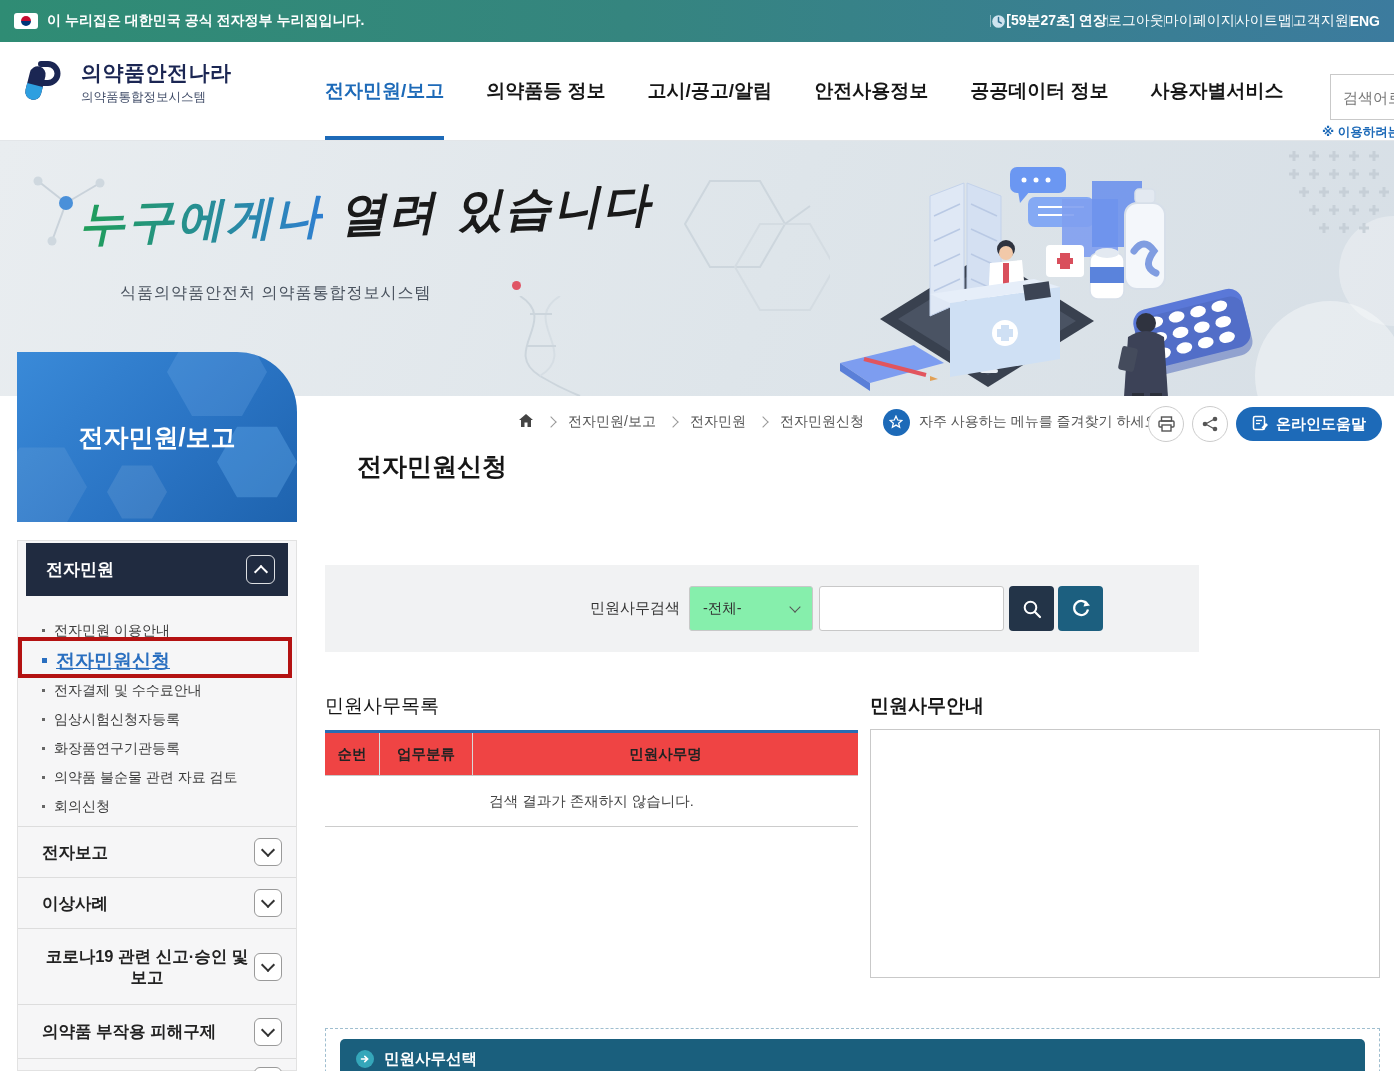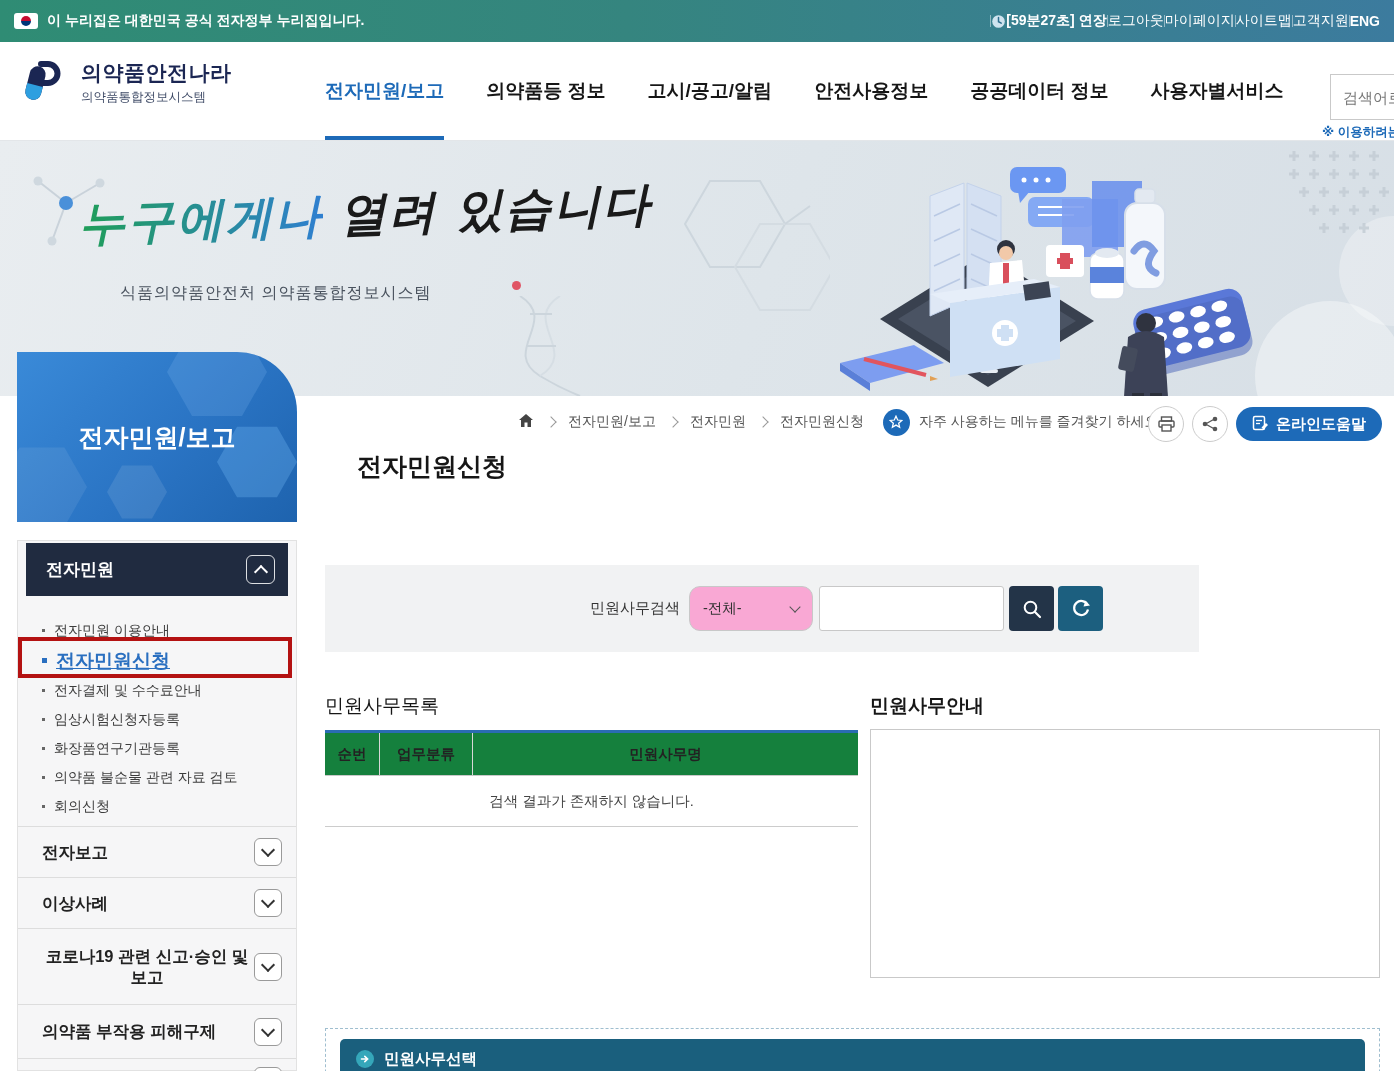--- a/index.html
+++ b/index.html
@@ -90,35 +90,35 @@
                display:flex;align-items:center;justify-content:center;cursor:pointer;}
   .help-pill{height:34px;border-radius:17px;background:#1d6ab8;color:#fff;font-size:15px;font-weight:bold;
              display:flex;align-items:center;gap:7px;padding:0 16px;cursor:pointer;white-space:nowrap;}
 
   .page-title{position:absolute;left:357px;top:450px;font-size:25px;font-weight:bold;color:#161616;}
 
   
   .filter{position:absolute;left:325px;top:565px;width:874px;height:87px;background:#f1f2f3;
           display:flex;align-items:center;box-sizing:border-box;}
   .filter-label{margin-left:265px;font-size:15px;color:#333;white-space:nowrap;}
-  .sel{margin-left:9px;width:124px;height:45px;background:#f9a8d4;border:1px solid #c8c8c8;border-radius:11px;
+  .sel{margin-left:9px;width:124px;height:45px;background:#86efac;border:1px solid #c8c8c8;border-radius:3px;
        box-sizing:border-box;display:flex;align-items:center;justify-content:space-between;
        padding:0 13px;font-size:14.5px;color:#333;cursor:pointer;}
   .sel .chev{width:7px;height:7px;border-width:1.5px;border-color:#555;}
   .inp{margin-left:6px;width:185px;height:45px;background:#fff;border:1px solid #c8c8c8;border-radius:3px;
        box-sizing:border-box;padding:0 10px;font-size:14px;outline:none;}
   .btn{width:45px;height:45px;border:none;border-radius:4px;display:flex;align-items:center;justify-content:center;cursor:pointer;}
   .btn-search{margin-left:5px;background:#233448;}
   .btn-refresh{margin-left:4px;background:#1c5f7f;}
 
   
   .list-title{position:absolute;left:325px;top:693px;font-size:19px;font-weight:normal;color:#161616;}
   .guide-title{position:absolute;left:870px;top:693px;font-size:19px;font-weight:bold;color:#161616;}
   .table{position:absolute;left:325px;top:730px;width:533px;border-top:3px solid #2a6cb3;background:#fff;}
-  .thead{display:flex;height:42px;background:#15803d;border-bottom:1px solid #c9c9c9;}
+  .thead{display:flex;height:42px;background:#ef4444;border-bottom:1px solid #c9c9c9;}
   .th{display:flex;align-items:center;justify-content:center;font-size:14.5px;font-weight:bold;color:#222;box-sizing:border-box;}
   .th1{width:55px;border-right:1px solid #d8d8d8;}
   .th2{width:93px;border-right:1px solid #d8d8d8;}
   .th3{flex:1;}
   .tempty{height:50px;display:flex;align-items:center;justify-content:center;font-size:14.5px;color:#444;
           border-bottom:1px solid #ccc;}
   .guide-box{position:absolute;left:870px;top:729px;width:510px;height:249px;border:1px solid #c9c9c9;
              background:#fff;box-sizing:border-box;}
 
   

